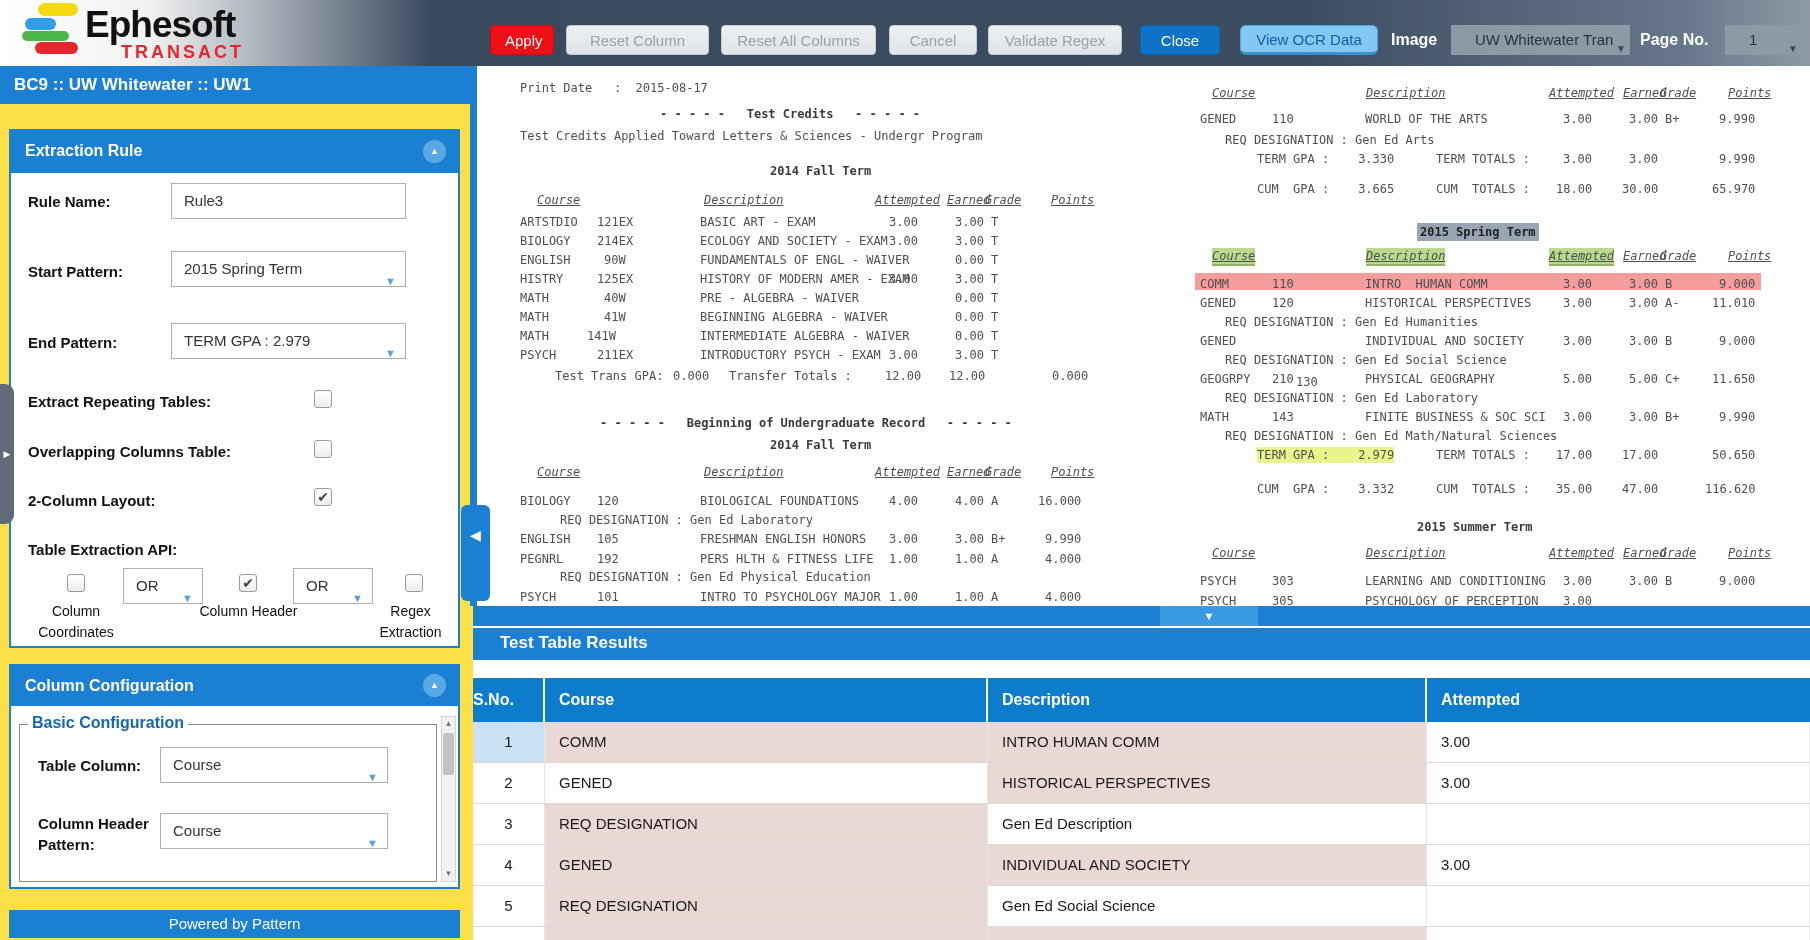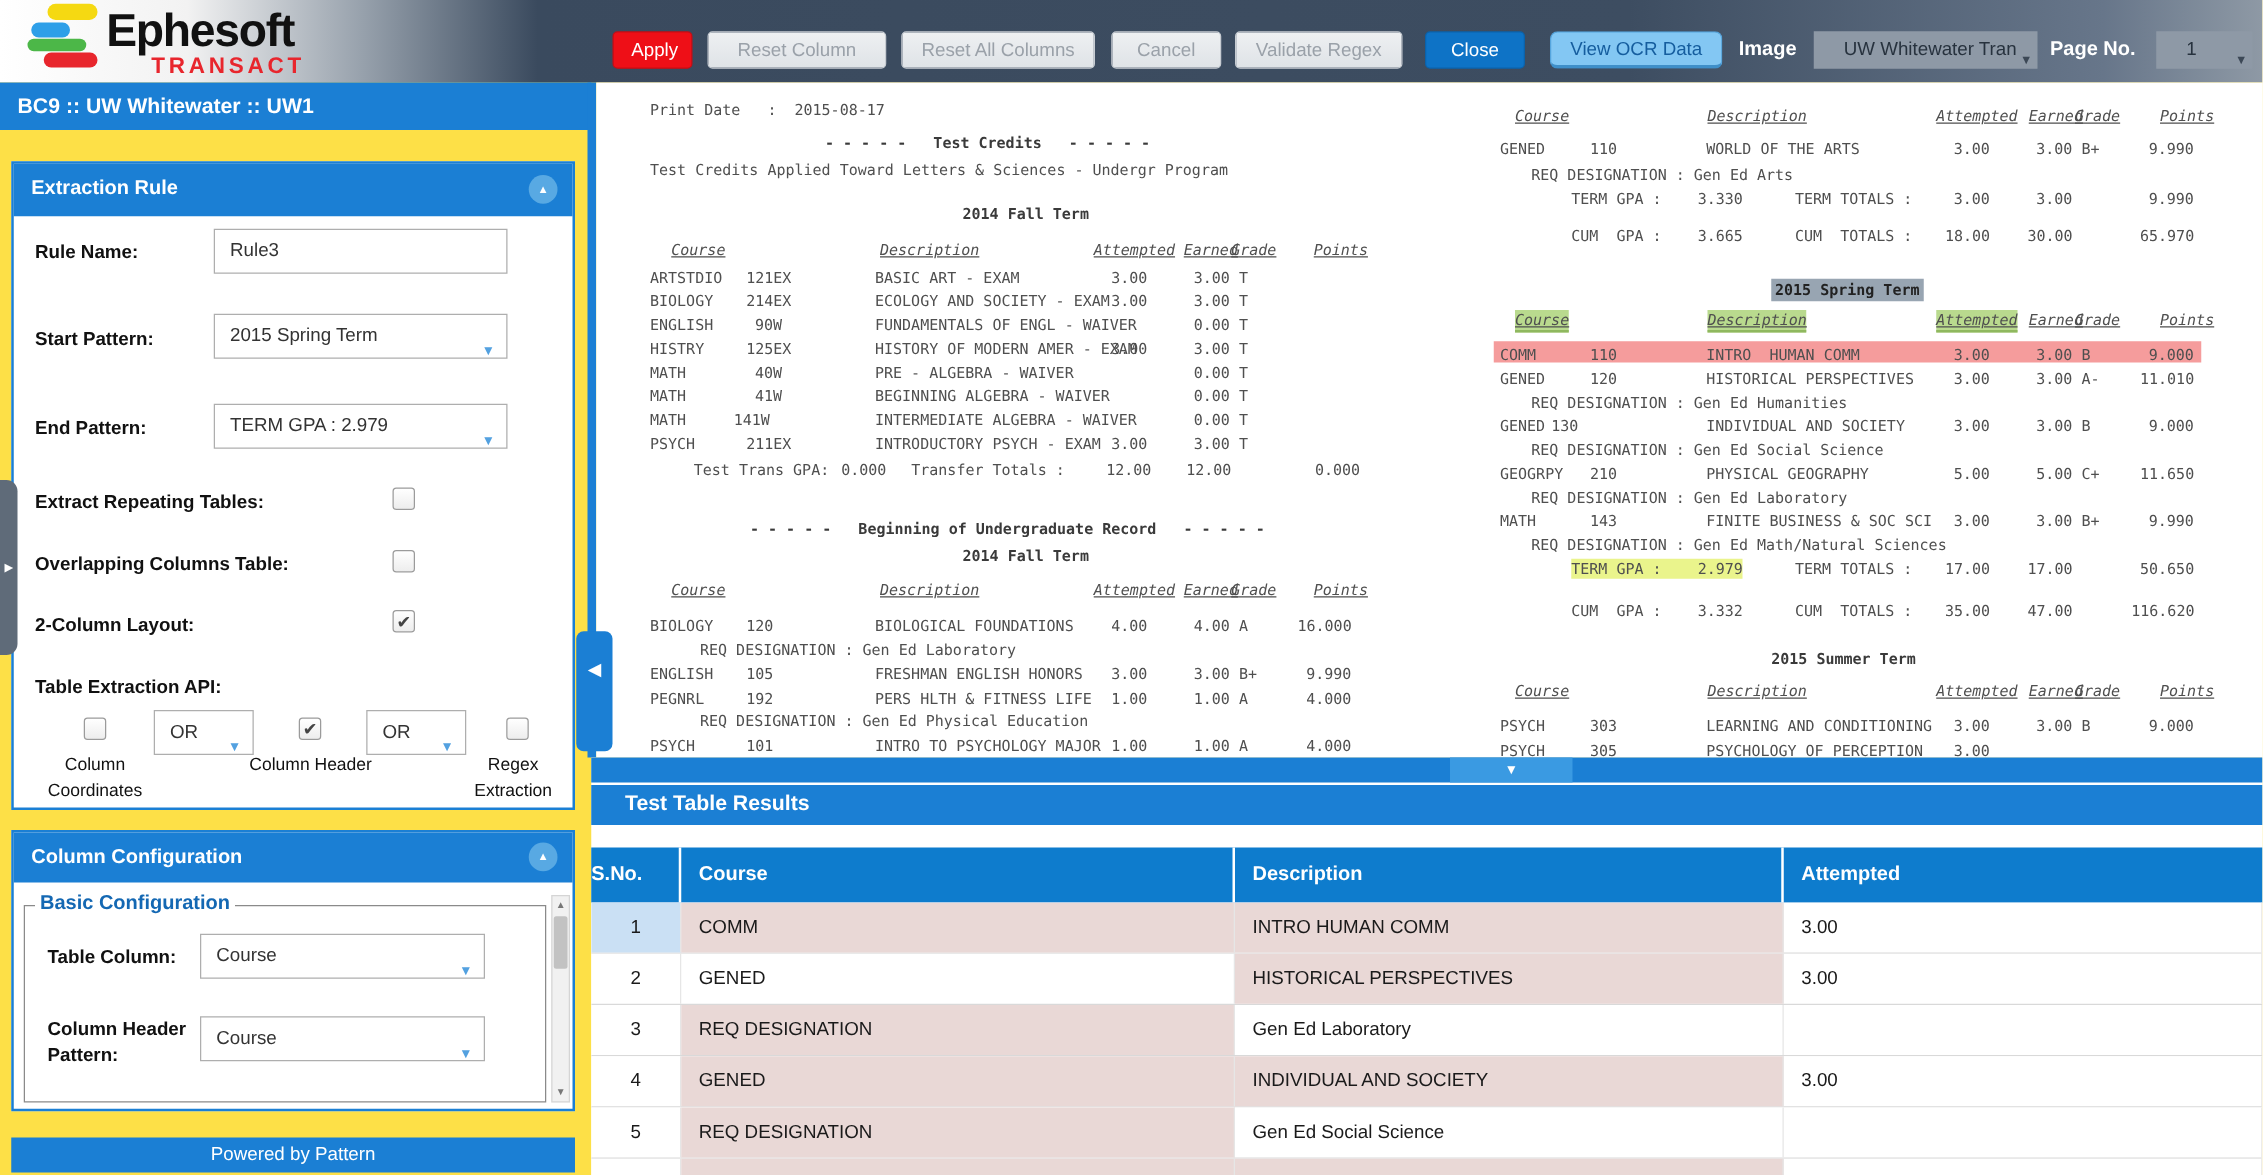--- a/index.html
+++ b/index.html
@@ -387,21 +387,21 @@
         <span style="left: 888px;">HISTORICAL PERSPECTIVES</span>
         <span style="left: 1086px;">3.00</span>
         <span style="left: 1152px;">3.00 A-</span>
         <span style="left: 1235px;">11.010</span>
       </div>
       <div class="docline" style="top: 248px;">
         <span style="left: 748px;">REQ DESIGNATION : Gen Ed Humanities</span>
       </div>
       <div class="docline" style="top: 267px;">
         <span style="left: 723px;">GENED</span>
-        <span style="left: 764px;">130</span>
+        <span style="left: 819px; margin-top: 41px;">130</span>
         <span style="left: 888px;">INDIVIDUAL AND SOCIETY</span>
         <span style="left: 1086px;">3.00</span>
         <span style="left: 1152px;">3.00 B</span>
         <span style="left: 1242px;">9.000</span>
       </div>
       <div class="docline" style="top: 286px;">
         <span style="left: 748px;">REQ DESIGNATION : Gen Ed Social Science</span>
       </div>
       <div class="docline" style="top: 305px;">
         <span style="left: 723px;">GEOGRPY</span>
@@ -488,21 +488,21 @@
         </div>
         <div class="rrow">
           <div class="c c-sno">2</div>
           <div class="c c-course">GENED</div>
           <div class="c c-desc bg-pink">HISTORICAL PERSPECTIVES</div>
           <div class="c c-att">3.00</div>
         </div>
         <div class="rrow">
           <div class="c c-sno">3</div>
           <div class="c c-course bg-pink">REQ DESIGNATION</div>
-          <div class="c c-desc">Gen Ed Laboratory</div>
+          <div class="c c-desc">Gen Ed Description</div>
           <div class="c c-att"></div>
         </div>
         <div class="rrow">
           <div class="c c-sno">4</div>
           <div class="c c-course bg-pink">GENED</div>
           <div class="c c-desc bg-pink">INDIVIDUAL AND SOCIETY</div>
           <div class="c c-att">3.00</div>
         </div>
         <div class="rrow">
           <div class="c c-sno">5</div>

